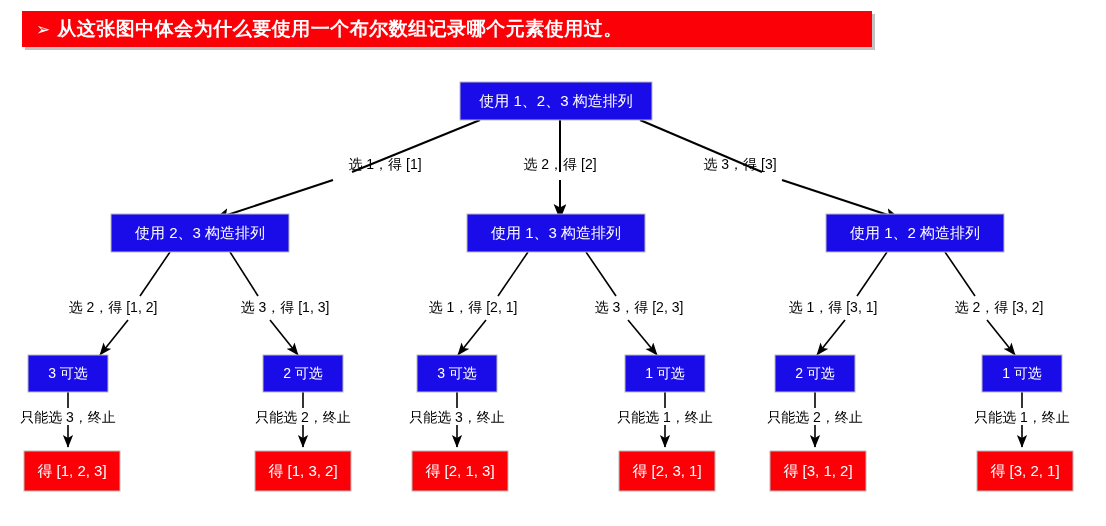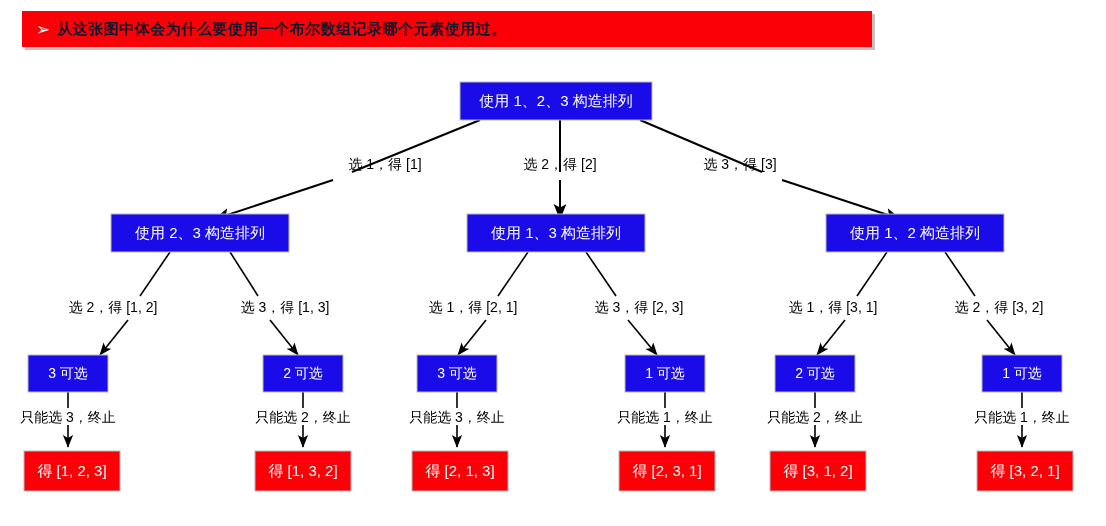--- a/index.html
+++ b/index.html
@@ -21,24 +21,24 @@
     width: 850px;
     height: 36px;
     background: #fb0007;
     box-shadow: 3px 3px 0 rgba(120,120,120,0.45);
     display: flex;
     align-items: center;
     box-sizing: border-box;
     padding-left: 14px;
   }
   #banner .btext {
-    color: #0f172a;
+    color: #ffffff;
     font-family: "DejaVu Serif", "Liberation Serif", serif;
     font-weight: bold;
-    font-size: 15px;
+    font-size: 19px;
     letter-spacing: 0.5px;
     white-space: nowrap;
   }
   #banner .arrow-glyph {
     color: #ffffff;
     font-size: 17px;
     margin-right: 7px;
     line-height: 1;
   }
   #diagram {

